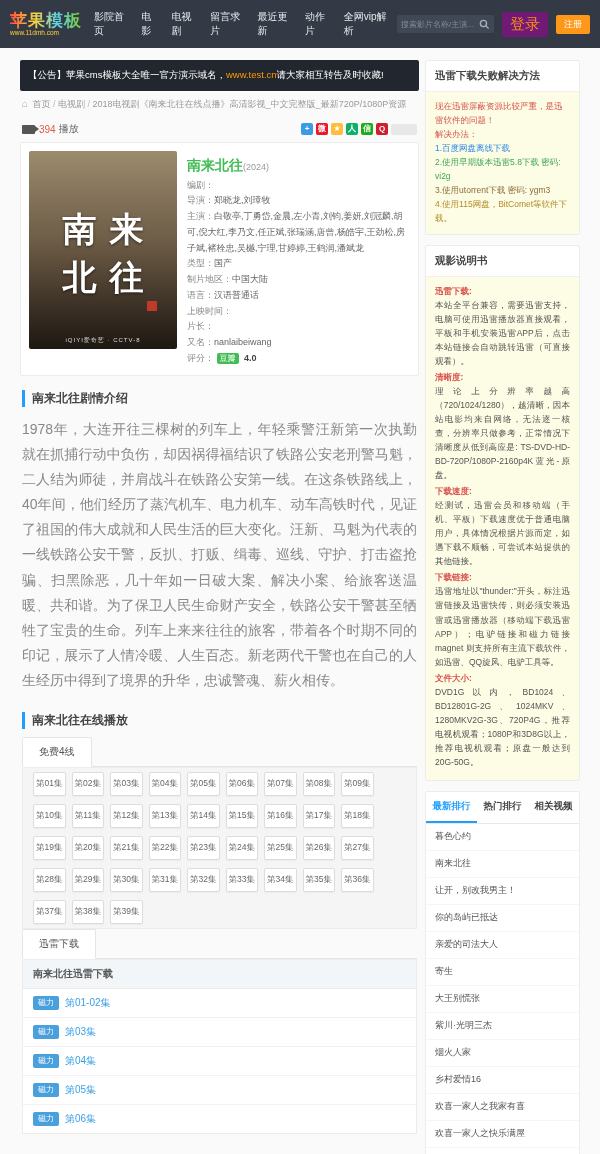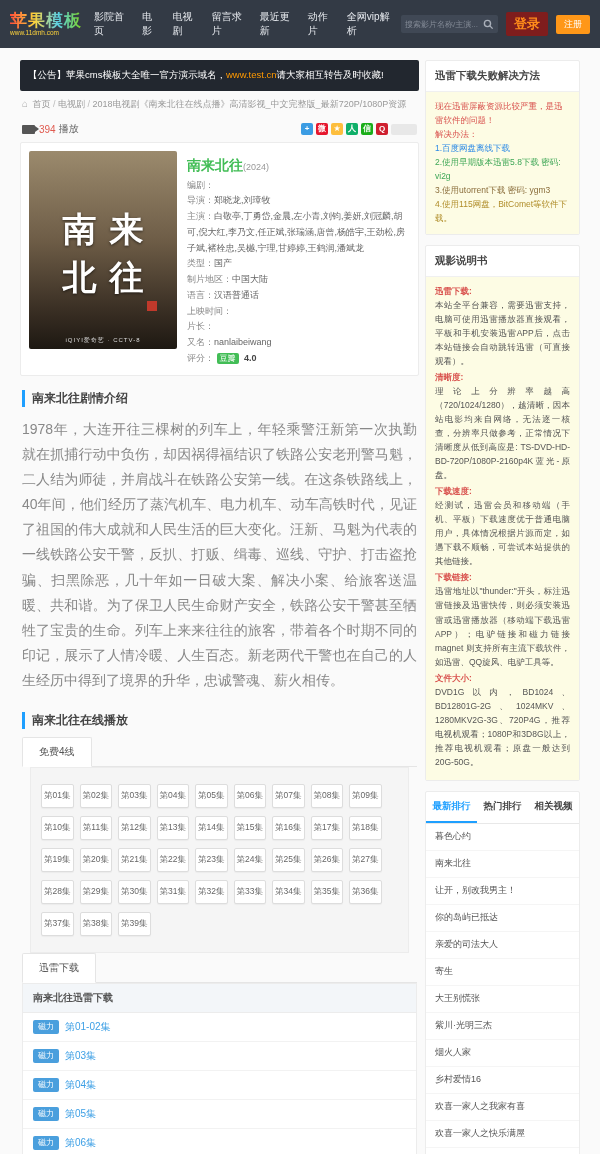--- a/index.html
+++ b/index.html
@@ -11,21 +11,21 @@
   .logo { position:relative; line-height:1; margin-right:4px; }
   .logo-title { font-size:17px; font-weight:bold; letter-spacing:1px;
     background:linear-gradient(90deg,#ff4d3a,#ffd43b,#5ad0e6,#7ed321);
     -webkit-background-clip:text; background-clip:text; color:transparent; }
   .logo-sub { font-size:6.5px; color:#ffd43b; display:block; margin-top:1px; }
   .topnav { display:flex; gap:13px; flex:1; }
   .topnav a { color:#e6e9ee; font-size:10px; }
   .searchbox { display:flex; align-items:center; background:#404855; border-radius:2px; height:18px; padding:0 4px; }
   .searchbox input { background:transparent; border:0; outline:none; color:#cfd3da; font-size:8px; width:78px; }
   .searchbox input::placeholder { color:#848b97; }
-  .btn-login { background:#7f1d1d; color:#ff8c1a; font-size:13px; padding:3px 8px; border-radius:2px;font-weight:bold; }
+  .btn-login { background:#701a75; color:#ff8c1a; font-size:15px; padding:3px 8px; border-radius:2px; }
   .btn-reg { background:#ff9718; color:#fff; font-size:9px; padding:3px 8px; border-radius:2px; }
 
   
   .container { display:flex; gap:6px; padding:12px 20px 0 20px; background:#fafafa; align-items:flex-start; }
   .main { width:399px; flex:none; }
   .side { width:155px; flex:none; }
 
   
   .notice { background:#22272f; color:#fff; font-size:9.5px; padding:9px 8px; border-radius:2px; white-space:nowrap; overflow:hidden; }
   .notice .lnk { color:#ff9900; }
@@ -59,21 +59,21 @@
   .mrow .lab { color:#888; }
   .badge-douban { background:#42bd56; color:#fff; font-size:8px; padding:1px 3px; border-radius:2px; margin-right:3px; }
   .mscore { font-weight:bold; color:#444; }
 
   
   .sec-title { font-size:12px; font-weight:bold; color:#444; border-left:3px solid #1e9fff; padding-left:7px; margin:14px 2px 8px 2px; }
   .desc { font-size:14px; color:#888; line-height:1.8; padding:2px 2px 4px 2px; text-align:justify; }
 
   .tabs { display:flex; border-bottom:1px solid #e5e5e5; margin:0 2px; }
   .tab { font-size:10px; color:#555; padding:7px 16px; border:1px solid #e5e5e5; border-bottom:1px solid #fff; background:#fff; border-radius:2px 2px 0 0; margin-bottom:-1px; }
-  .ep-box { background:#f5f5f5; border:1px solid #ececec; padding:16px 10px; margin:0 10px; }
+  .ep-box { background:#f5f5f5; border:1px solid #ececec; padding:4px 10px; margin:0 2px; }
   .ep-grid { display:flex; flex-wrap:wrap; gap:8px 6px; }
   .ep { background:#fff; border:1px solid #ddd; border-radius:2px; font-size:8.5px; color:#666; padding:5px 0; width:32.5px; text-align:center; box-shadow:0 1px 1px rgba(0,0,0,.04); }
 
   .dl-box { border:1px solid #ececec; margin:0 2px; background:#fff; }
   .dl-head { background:#f3f6f9; font-size:10px; color:#555; font-weight:bold; padding:7px 10px; border-bottom:1px solid #ececec; }
   .dl-row { display:flex; align-items:center; gap:6px; padding:7px 10px; border-bottom:1px solid #f2f2f2; }
   .dl-row:last-child { border-bottom:0; }
   .badge-magnet { background:#4a9fdd; color:#fff; font-size:8px; padding:1.5px 5px; border-radius:2px; }
   .dl-link { color:#3c9fe5; font-size:10px; }
 

